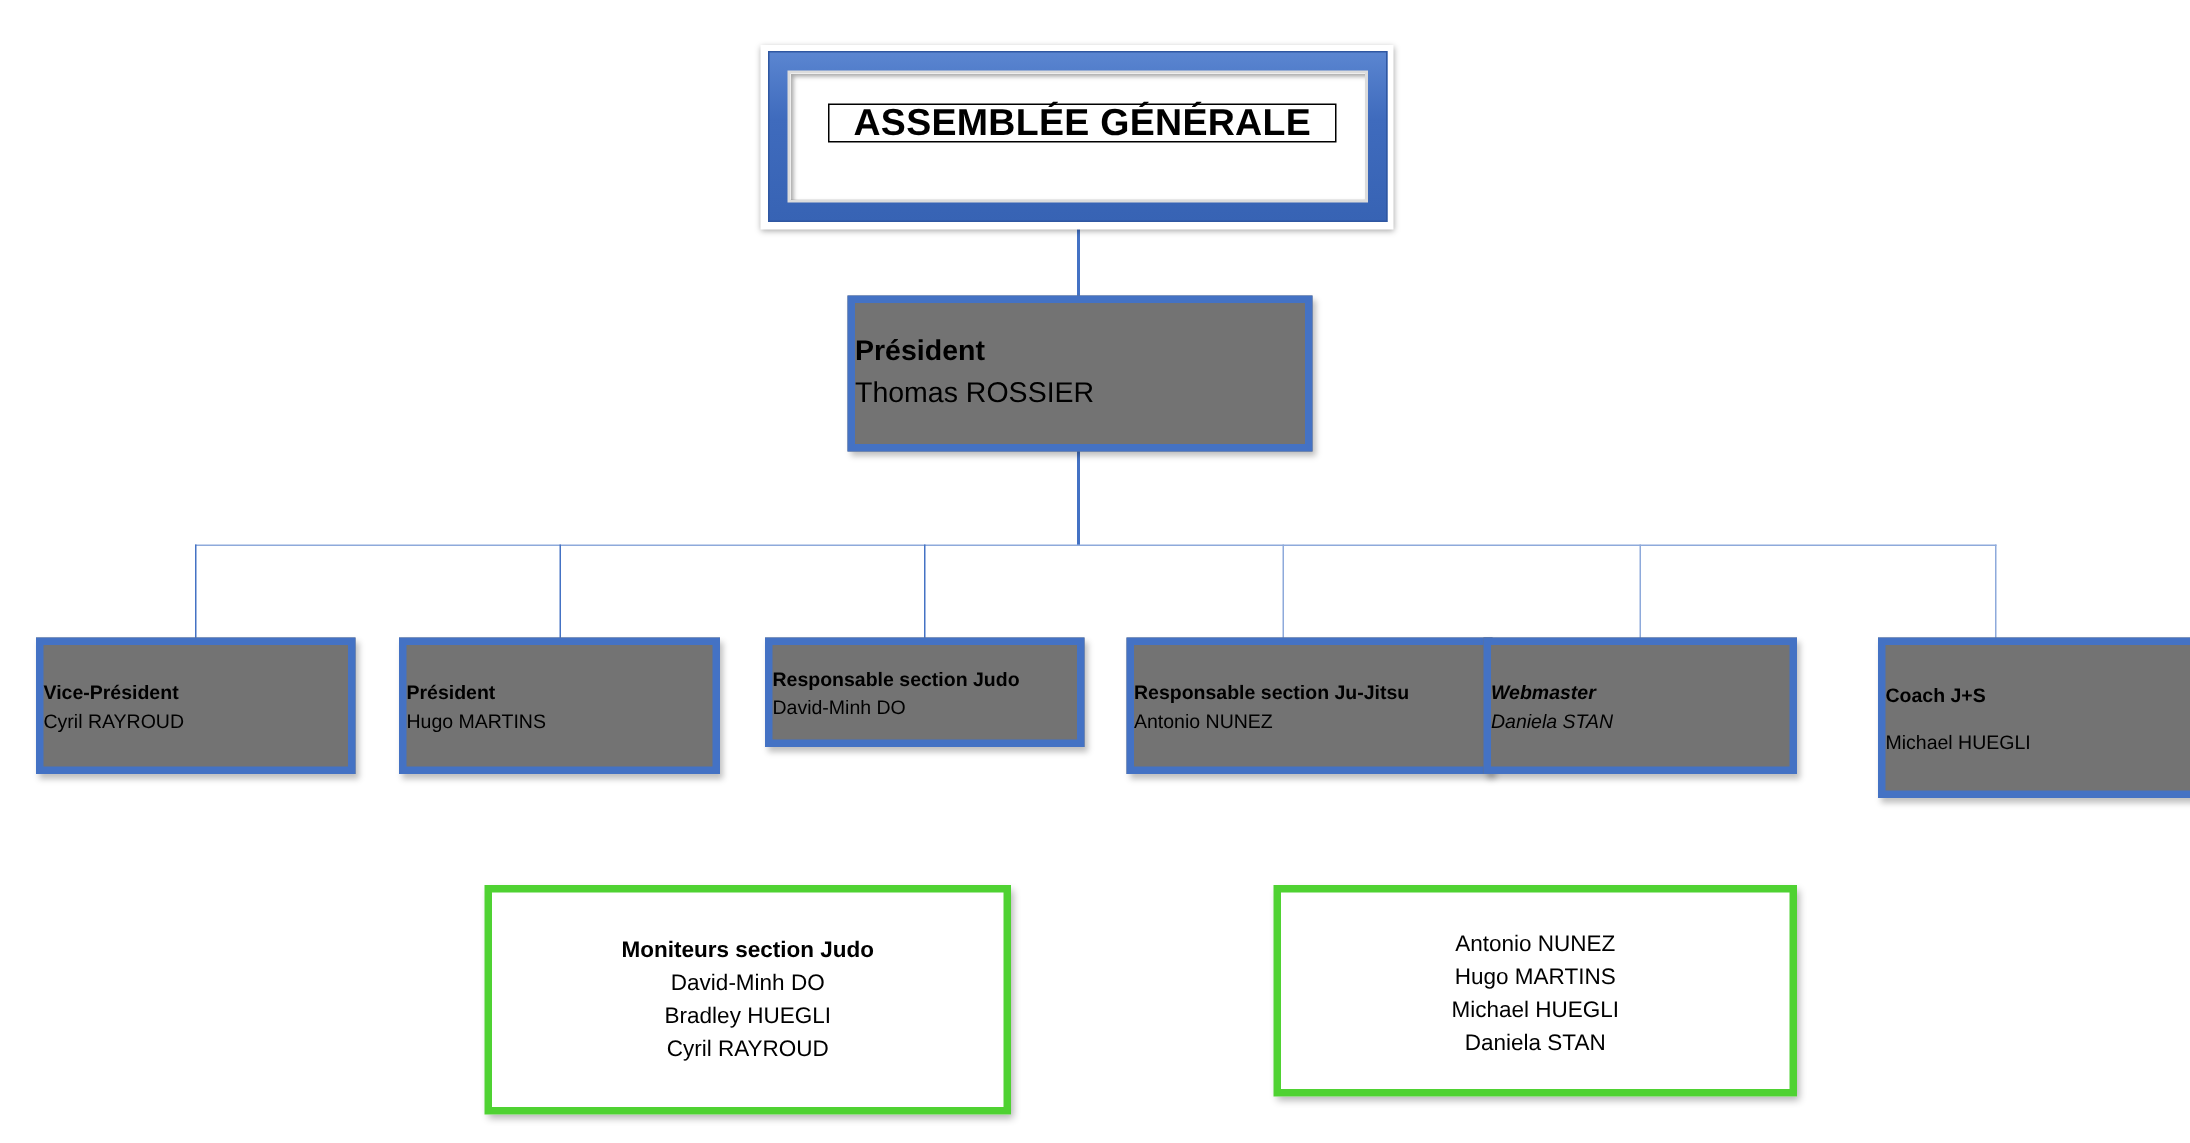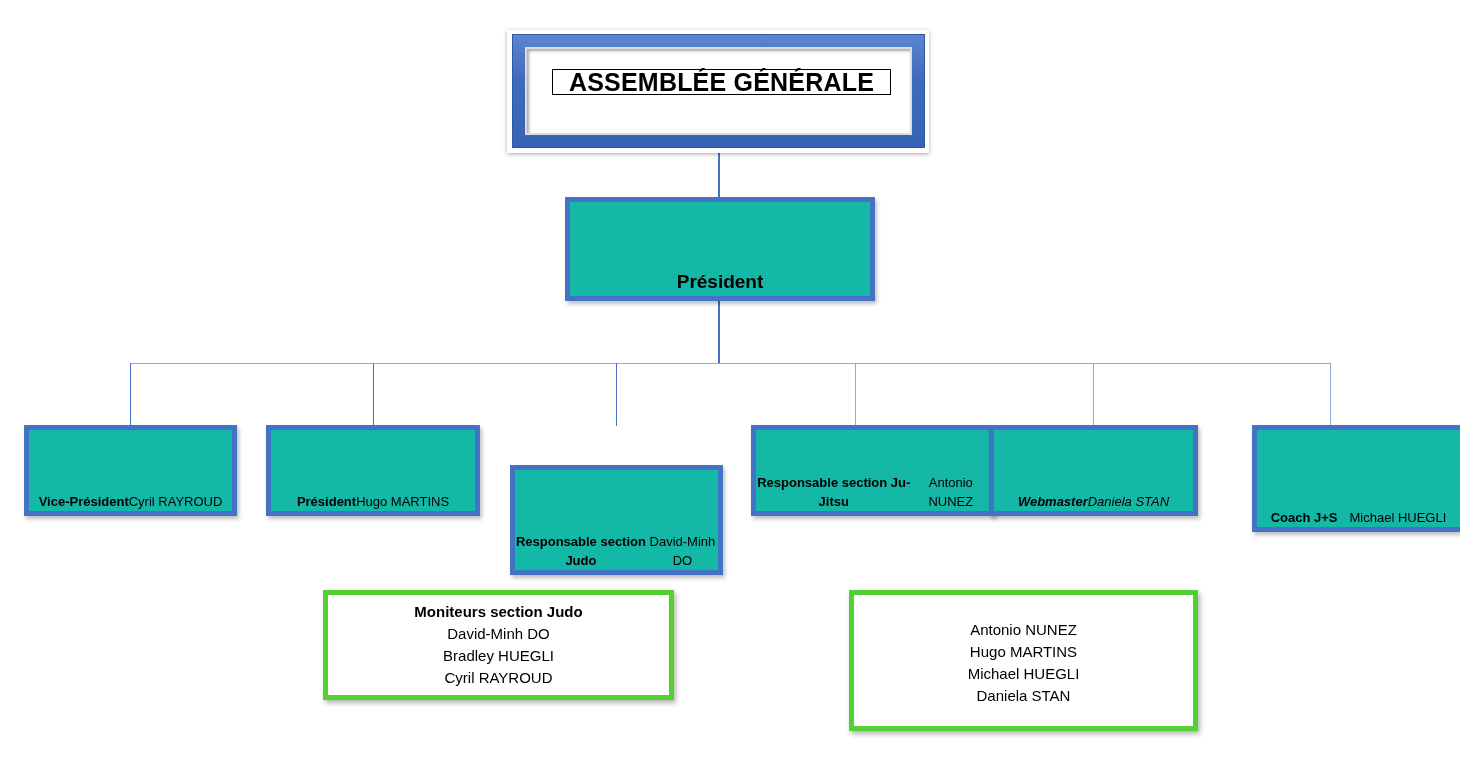--- a/index.html
+++ b/index.html
@@ -33,23 +33,23 @@
       display: flex; align-items: center; justify-content: center;
       font-weight: bold; font-size: 25px; letter-spacing: 0.2px;
     }
 
     
     .line { background: #4472c4; }
     .line-light { background: #8eaadb; }
 
     
     .role {
-      border: 5px solid #4472c4; background: #14b8a6;
+      border: 5px solid #4472c4; background: #737373;
       box-shadow: 2px 3px 4px rgba(0,0,0,0.25);
-      display: flex; align-items: flex-end; justify-content: center;
+      display: flex; flex-direction: column; align-items: flex-start; justify-content: center;
       text-align: center;
     }
     .role .title { font-weight: bold; font-size: 13px; line-height: 19px; }
     .role .name { font-size: 13px; line-height: 19px; }
 
     #pres-box { left: 565px; top: 197px; width: 310px; height: 104px; }
     #pres-box .title { font-size: 19px; line-height: 28px; }
     #pres-box .name { font-size: 19px; line-height: 28px; }
 
     .green {
@@ -74,48 +74,49 @@
 <div class="abs line-light" style="left:1093px; top:363px; width:1px; height:63px;"></div>
 <div class="abs line-light" style="left:1330px; top:363px; width:1px; height:63px;"></div>
 
 <div class="abs" id="ag-outer"></div>
 <div class="abs" id="ag-frame"></div>
 <div class="abs" id="ag-inner"></div>
 <div class="abs" id="ag-title-box">ASSEMBLÉE GÉNÉRALE</div>
 
 <div class="abs role" id="pres-box">
   <div class="title">Président</div>
+  <div class="name">Thomas ROSSIER</div>
 </div>
 
 <div class="abs role" style="left:24px; top:425px; width:213px; height:91px;">
   <div class="title">Vice-Président</div>
   <div class="name">Cyril RAYROUD</div>
 </div>
 <div class="abs role" style="left:266px; top:425px; width:214px; height:91px;">
   <div class="title">Président</div>
   <div class="name">Hugo MARTINS</div>
 </div>
-<div class="abs role" style="left:510px; top:425px; width:213px; height:110px;margin-top:40px;">
+<div class="abs role" style="left:510px; top:425px; width:213px; height:73px;">
   <div class="title">Responsable section Judo</div>
   <div class="name">David-Minh DO</div>
 </div>
 <div class="abs role" style="left:751px; top:425px; width:244px; height:91px;">
   <div class="title">Responsable section Ju-Jitsu</div>
   <div class="name">Antonio NUNEZ</div>
 </div>
 <div class="abs role" style="left:989px; top:425px; width:209px; height:91px;font-style:italic;">
   <div class="title">Webmaster</div>
   <div class="name">Daniela STAN</div>
 </div>
 <div class="abs role" style="left:1252px; top:425px; width:213px; height:107px;gap:12px;">
   <div class="title">Coach J+S</div>
   <div class="name">Michael HUEGLI</div>
 </div>
 
-<div class="abs green" style="left:323px; top:590px; width:351px; height:110px; padding-top:0;">
+<div class="abs green" style="left:323px; top:590px; width:351px; height:153px; padding-top:0;">
   <div class="title">Moniteurs section Judo</div>
   <div class="member">David-Minh DO</div>
   <div class="member">Bradley HUEGLI</div>
   <div class="member">Cyril RAYROUD</div>
 </div>
 <div class="abs green" style="left:849px; top:590px; width:349px; height:141px; padding-top:4px;">
   <div class="member">Antonio NUNEZ</div>
   <div class="member">Hugo MARTINS</div>
   <div class="member">Michael HUEGLI</div>
   <div class="member">Daniela STAN</div>

